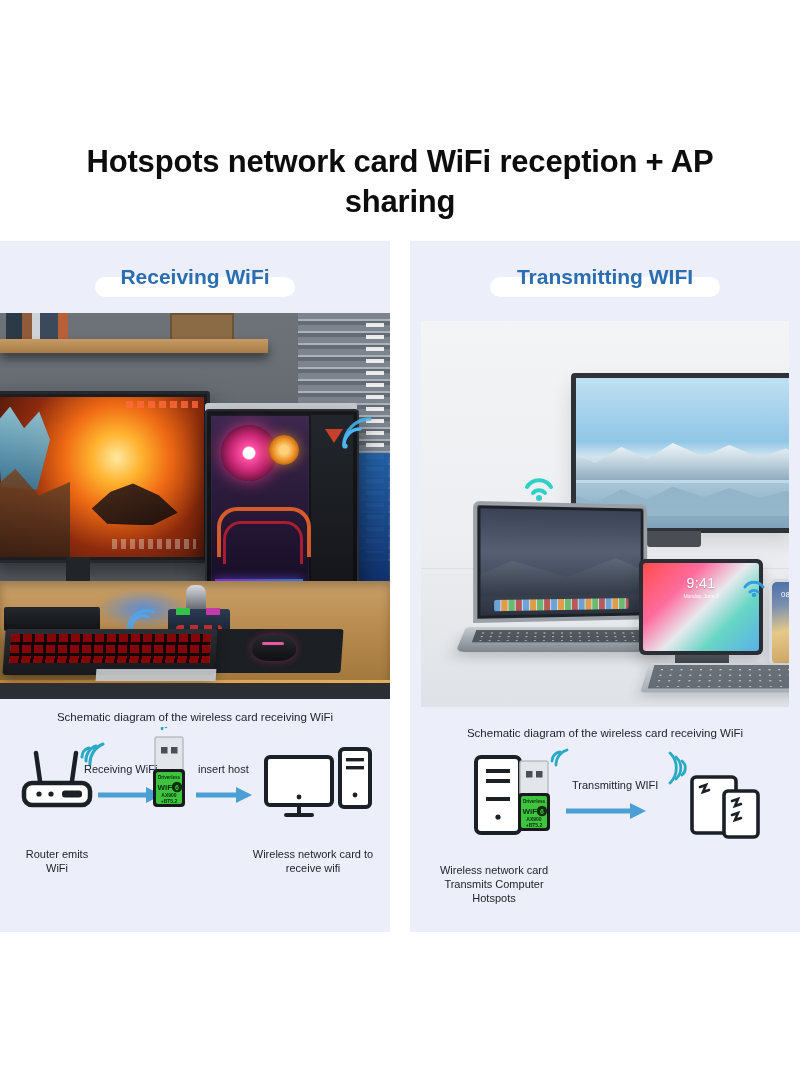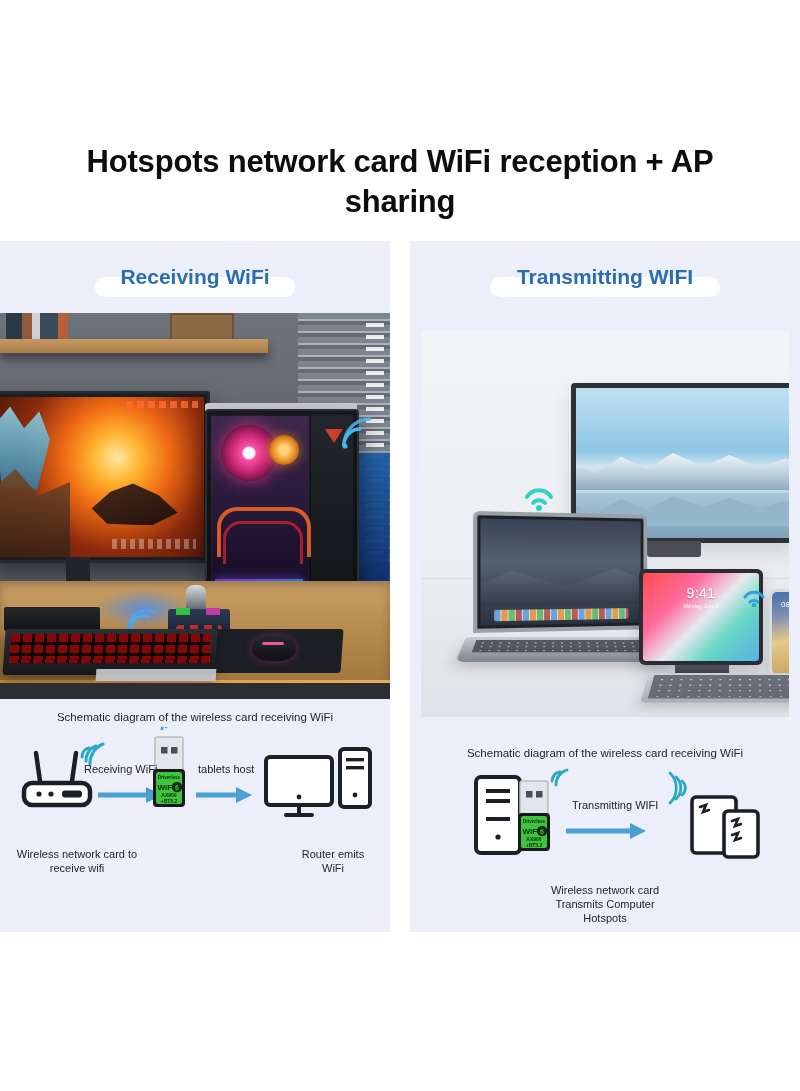--- a/index.html
+++ b/index.html
@@ -90,21 +90,21 @@
   }
   .panel-left .photo {
     width: 390px;
     height: 386px;
     flex: 0 0 386px;
   }
   .panel-right .photo {
     width: 368px;
     height: 386px;
     flex: 0 0 386px;
-    margin: 18px auto;
+    margin: 8px auto;
     background: #0f172a;
   }
 
   
   .room-wall {
     position: absolute; inset: 0;
     background: linear-gradient(180deg, #6e737a 0%, #5f646c 45%, #55595f 100%);
   }
   .shelf {
     position: absolute; left: 0; top: 26px; width: 268px; height: 14px;
@@ -643,26 +643,26 @@
             <line x1="289" y1="78" x2="289" y2="86"></line>
             <line x1="276" y1="88" x2="302" y2="88"></line>
           </g>
           <circle cx="289" cy="70" r="2.4" fill="#1b2027"></circle>
           <rect x="336" y="31" width="18" height="3.4" fill="#1b2027"></rect>
           <rect x="336" y="39" width="18" height="3.4" fill="#1b2027"></rect>
           <circle cx="345" cy="68" r="2.4" fill="#1b2027"></circle>
         </svg>
 
         <span class="arrow-label" style="left:74px; top:36px;">Receiving WiFi</span>
-        <span class="arrow-label" style="left:188px; top:36px;">tablets host</span>
+        <span class="arrow-label" style="left:188px; top:36px;">insert host</span>
       </div>
 
       <div class="labels-row">
+        <div class="lab" style="width:86px;">Router emits WiFi</div>
         <div class="lab" style="width:126px;">Wireless network card to receive wifi</div>
-        <div class="lab" style="width:86px;">Router emits WiFi</div>
       </div>
     </div>
   </div>
 
   <div class="panel panel-right">
 
     <div class="panel-head">
       <div class="head-hl"></div>
       <span class="head-text">Transmitting WIFI</span>
     </div>
@@ -775,19 +775,19 @@
           <g stroke="#1b2027" stroke-width="2.6" fill="none" stroke-linecap="round">
             <path d="M280 44 l6 -2 l-3 7 l6 -2"></path>
             <path d="M312 58 l6 -2 l-3 7 l6 -2"></path>
             <path d="M312 72 l6 -2 l-3 7 l6 -2"></path>
           </g>
         </svg>
 
         <span class="arrow-label" style="left:152px; top:36px;">Transmitting WIFI</span>
       </div>
 
-      <div class="labels-row" style="justify-content:center;">
+      <div class="labels-row" style="justify-content:space-between;">
         <div class="lab" style="width:140px;">Wireless network card Transmits Computer Hotspots</div>
       </div>
 
     </div>
   </div>
 </div>
 
 </body></html>

